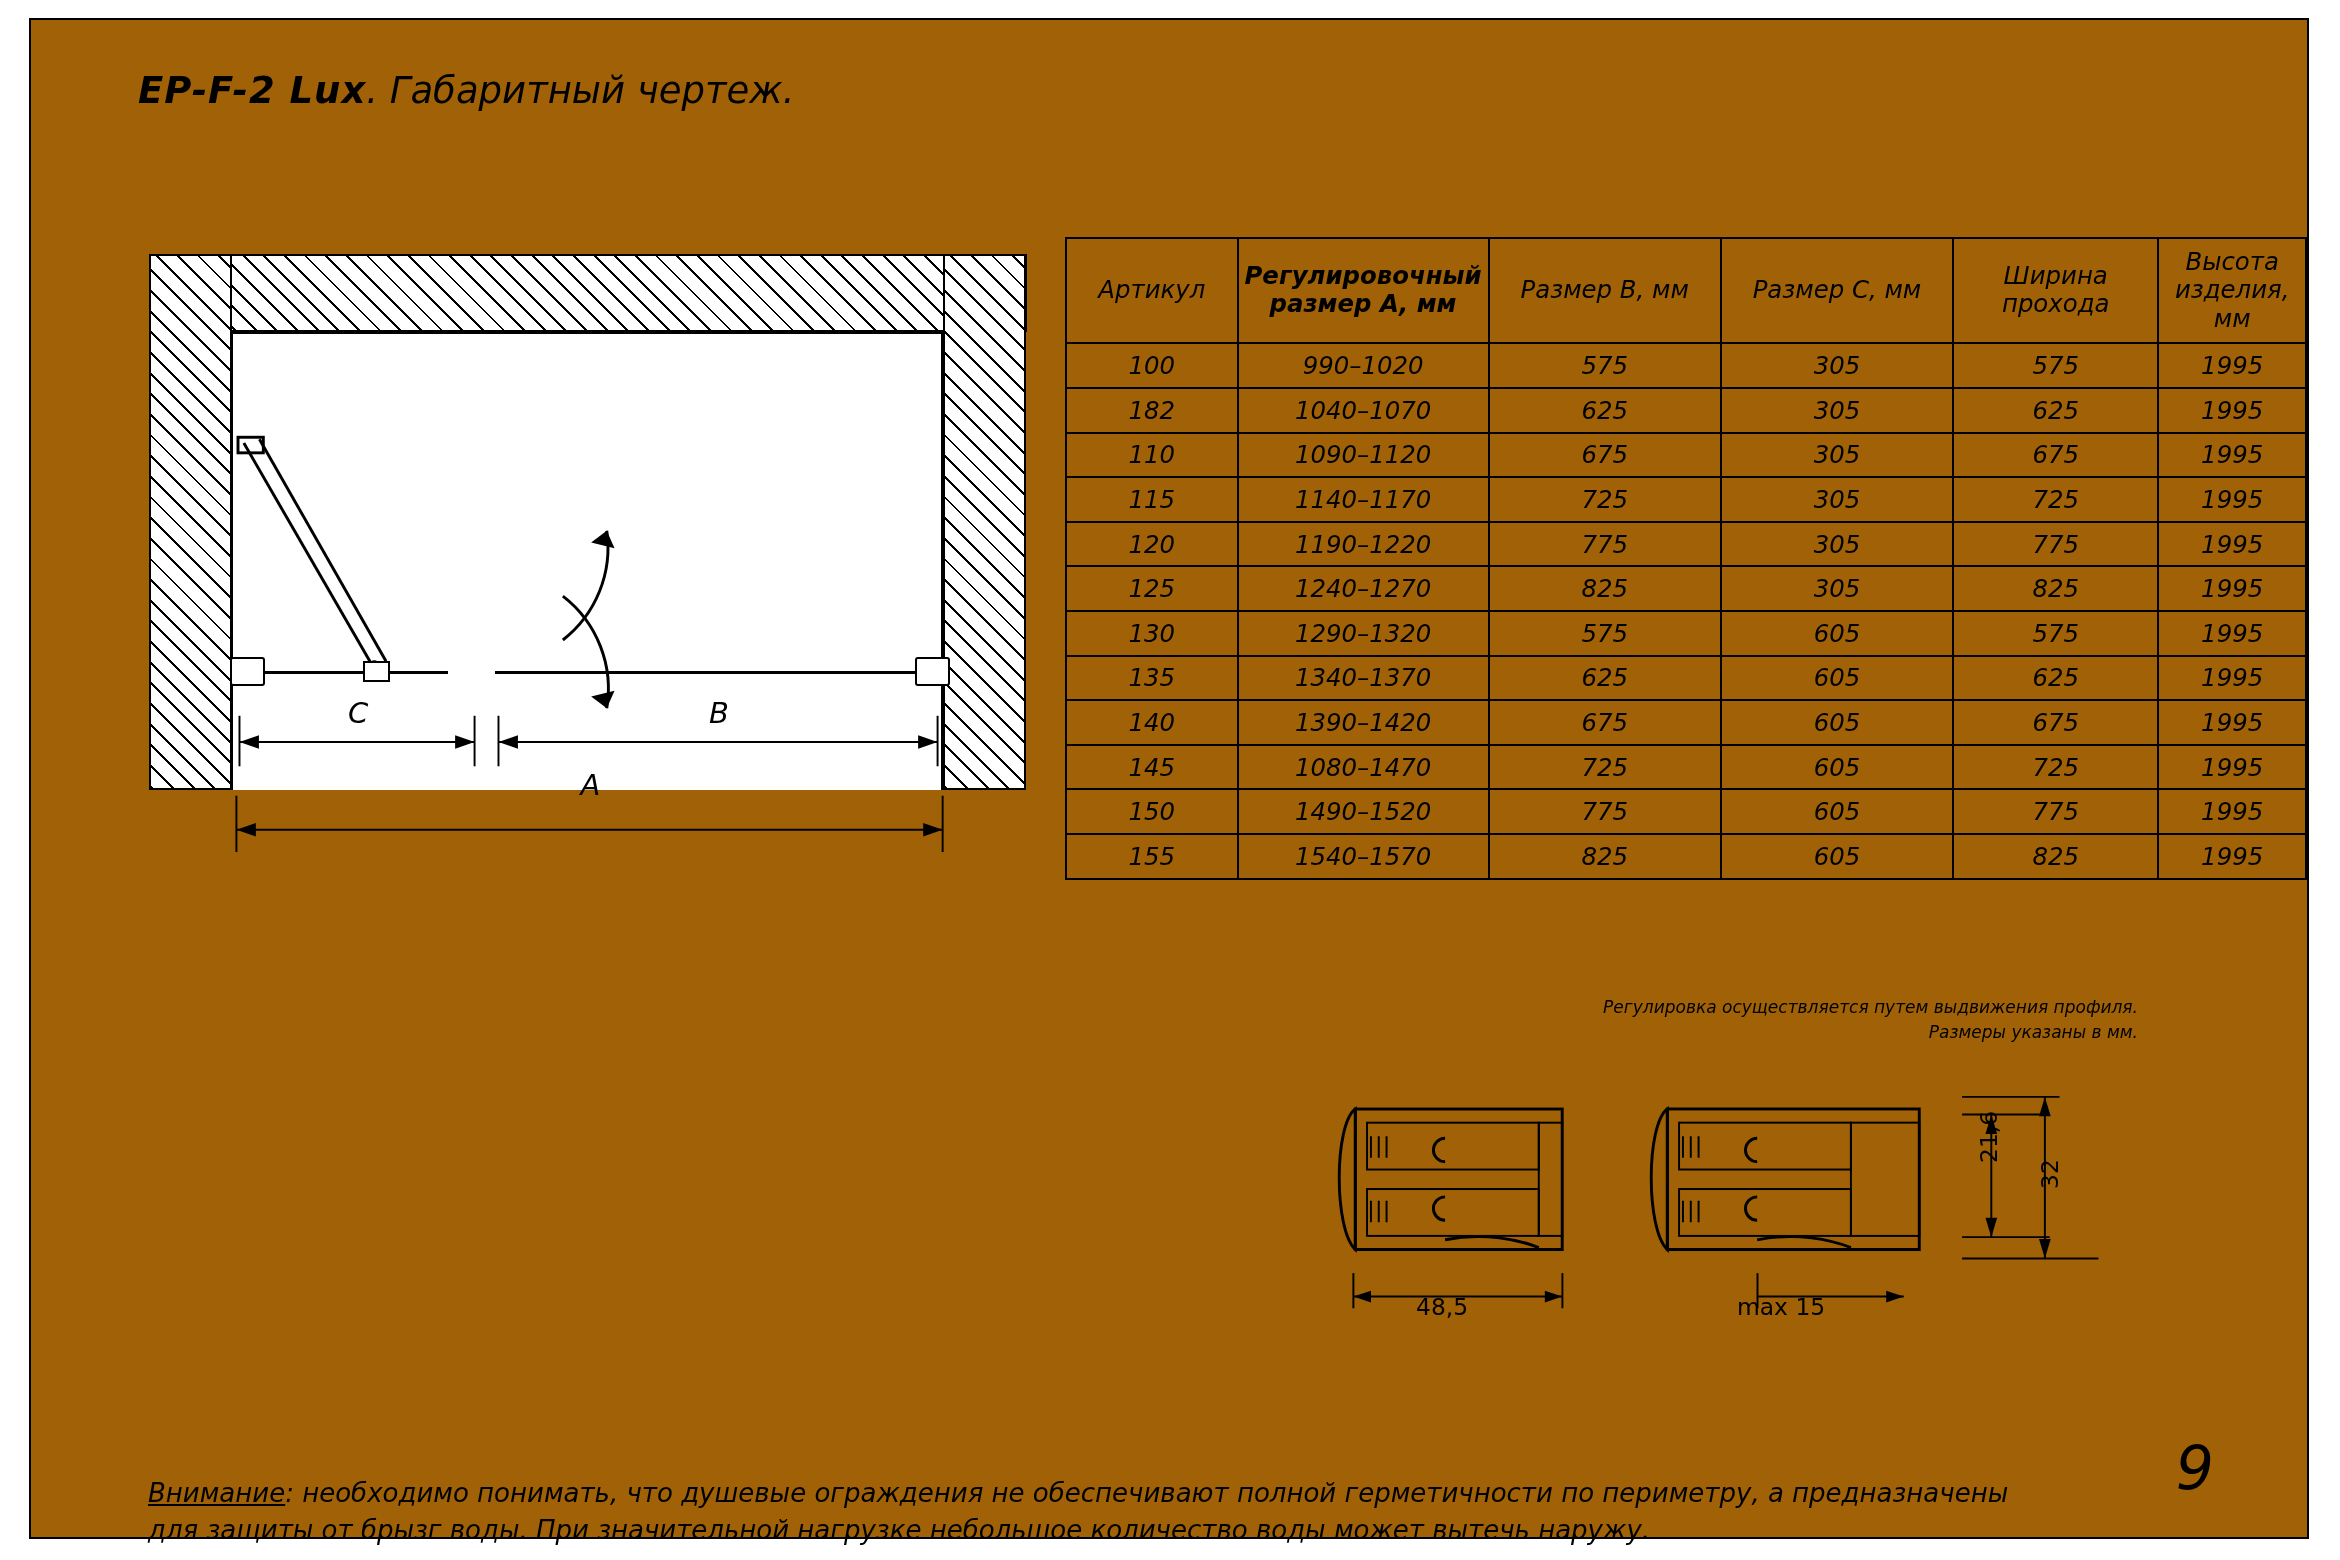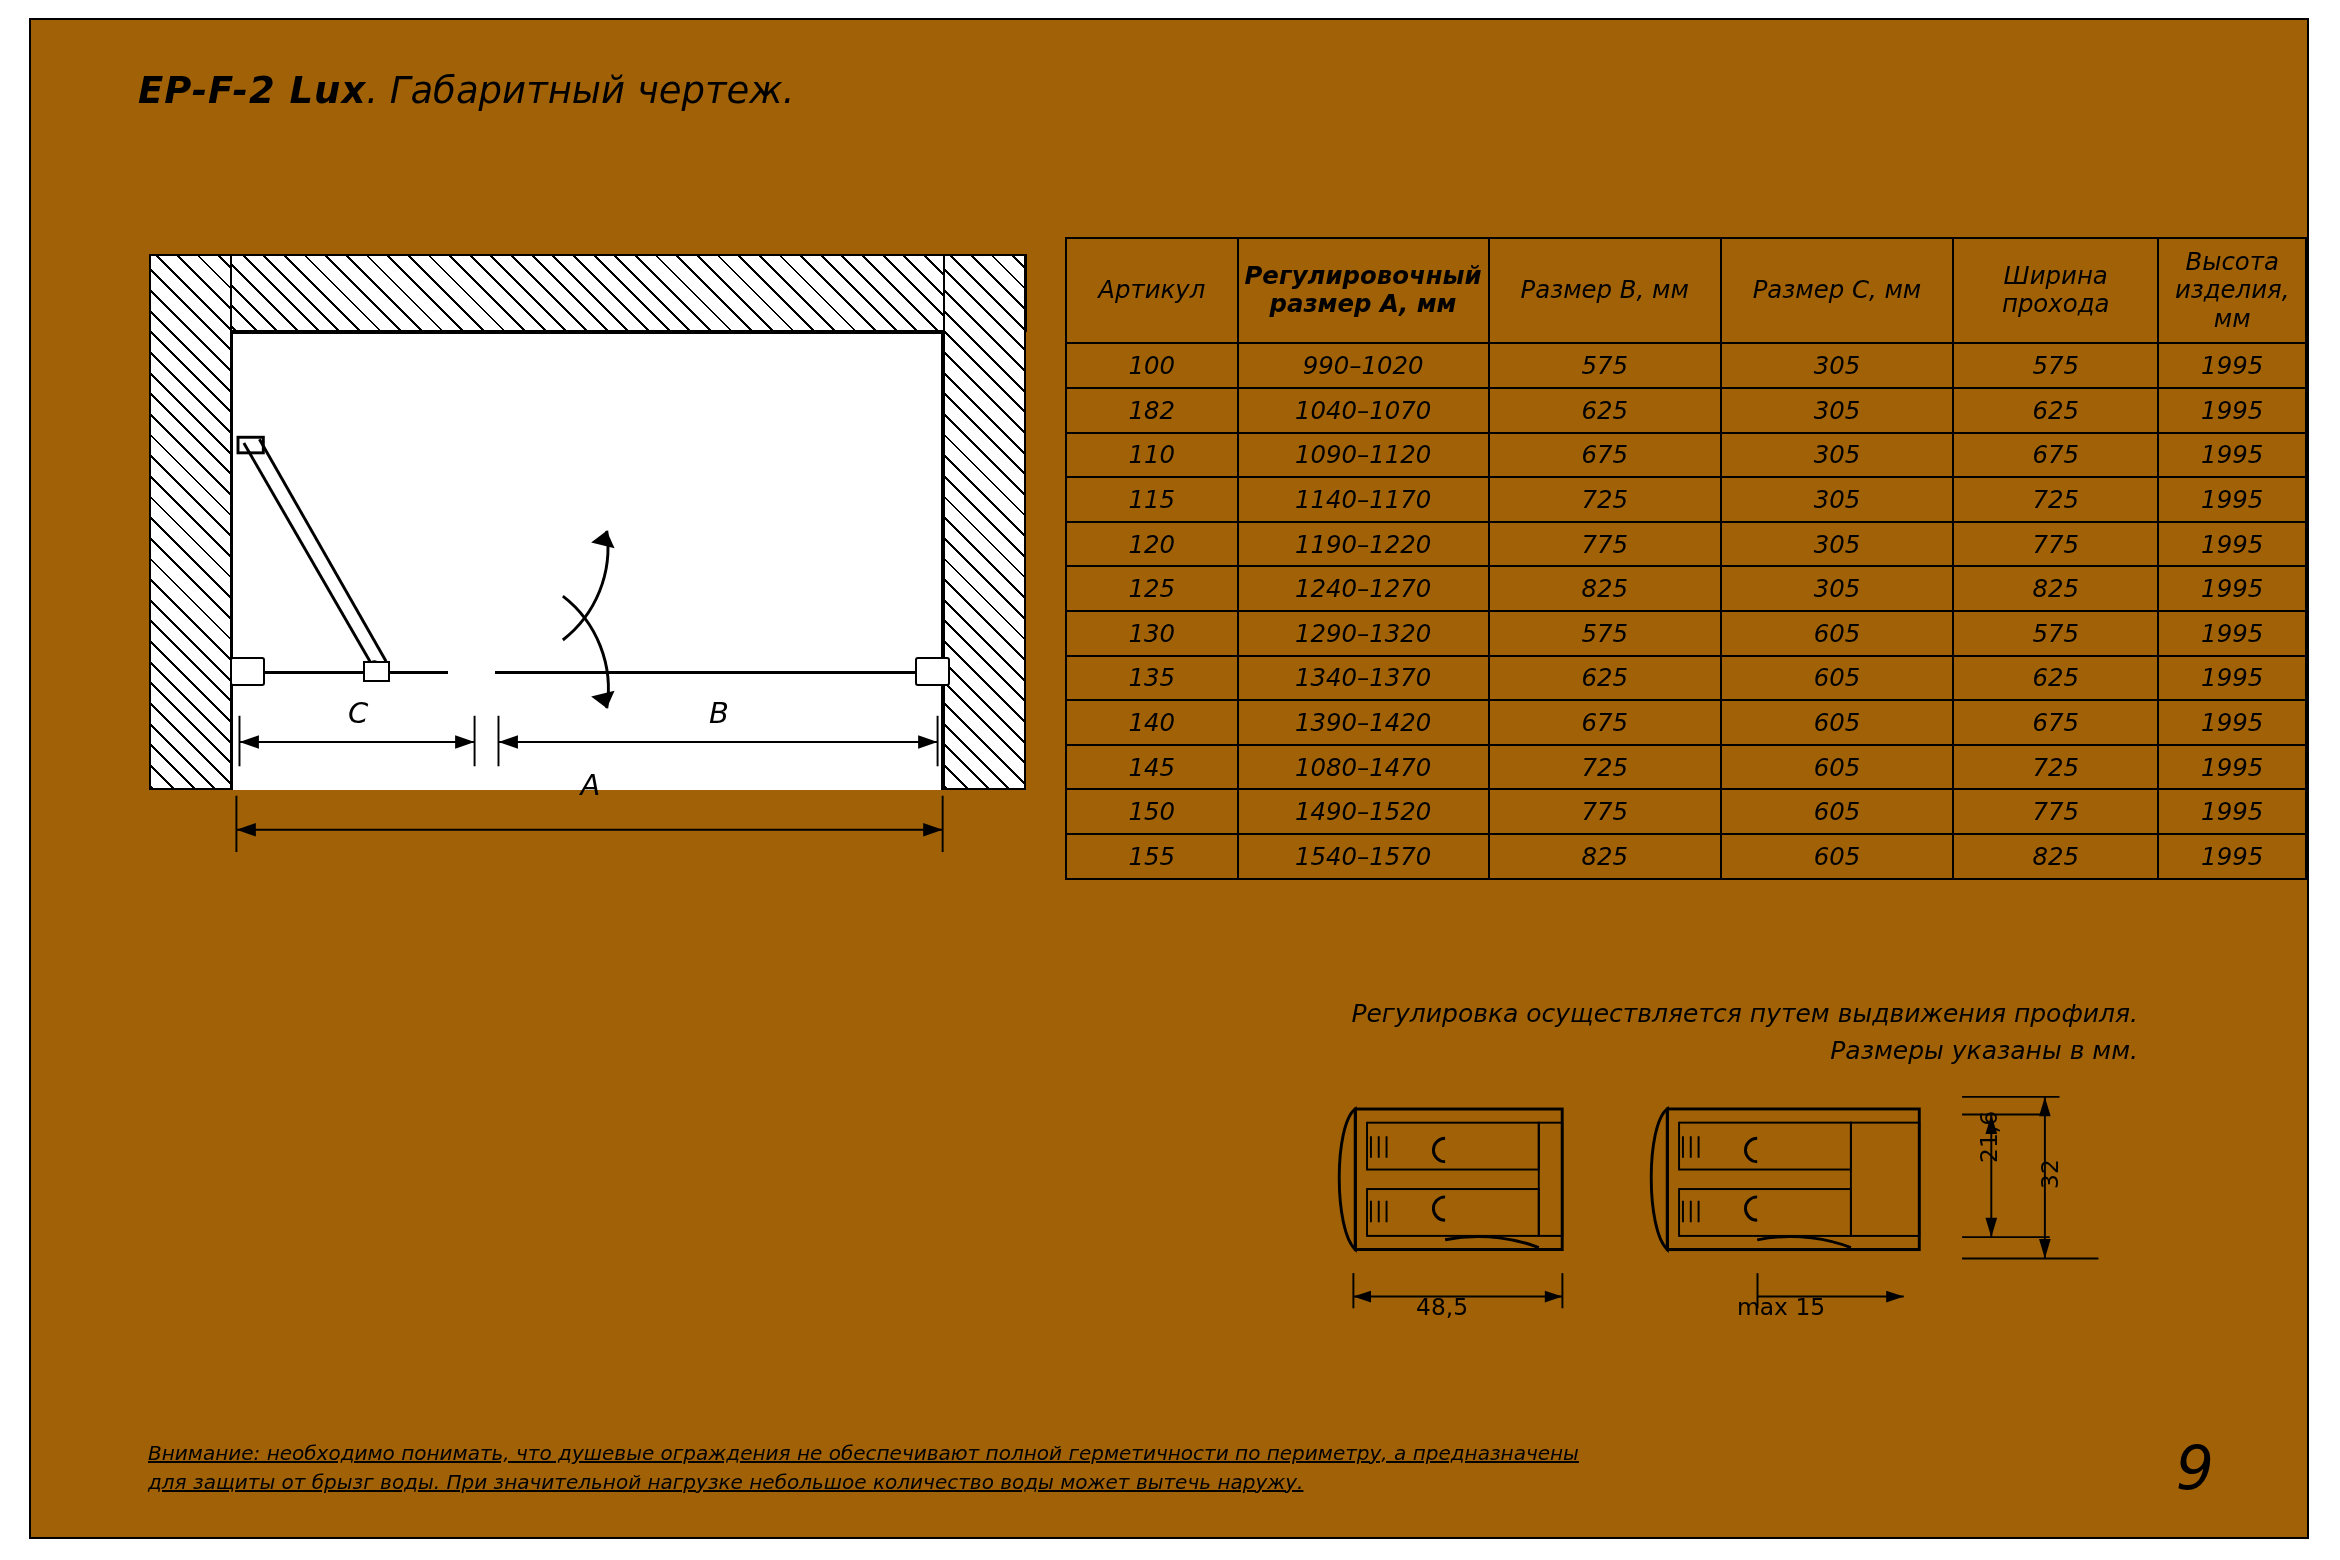--- a/index.html
+++ b/index.html
@@ -142,45 +142,44 @@
   .col-a    { width: 219px; }
   .col-b    { width: 239px; }
   .col-c    { width: 239px; }
   .col-w    { width: 205px; }
   .col-h    { width: 137px; margin-top: 40px; }
 
   
   .note {
     position: absolute;
     font-style: italic;
-    font-size: 25px;
+    font-size: 17px;
     text-align: right;
     line-height: 1.5;
     white-space: pre-line;
   }
   #note-adjust { left: 1073px; top: 975px; width: 1034px; }
 
   
   .profiles { position: absolute; left: 1297px; top: 1083px; width: 809px; height: 244px; }
   .prof-label {
     position: absolute;
     font-size: 23.4px;
     font-style: normal;
   }
 
   
   .warning {
     position: absolute;
     left: 117px;
-    top: 1419px;
+    top: 1455px;
     width: 1911px;
     font-style: italic;
-    font-size: 20px;
+    font-size: 26px;
     line-height: 1.45;
-    text-decoration: underline;
   }
   .warning .u { text-decoration: underline; }
   .page-number {
     position: absolute;
     right: 93px;
     bottom: 34px;
     font-size: 60px;
     font-style: italic;
   }
   svg { display:block; overflow: visible; }

